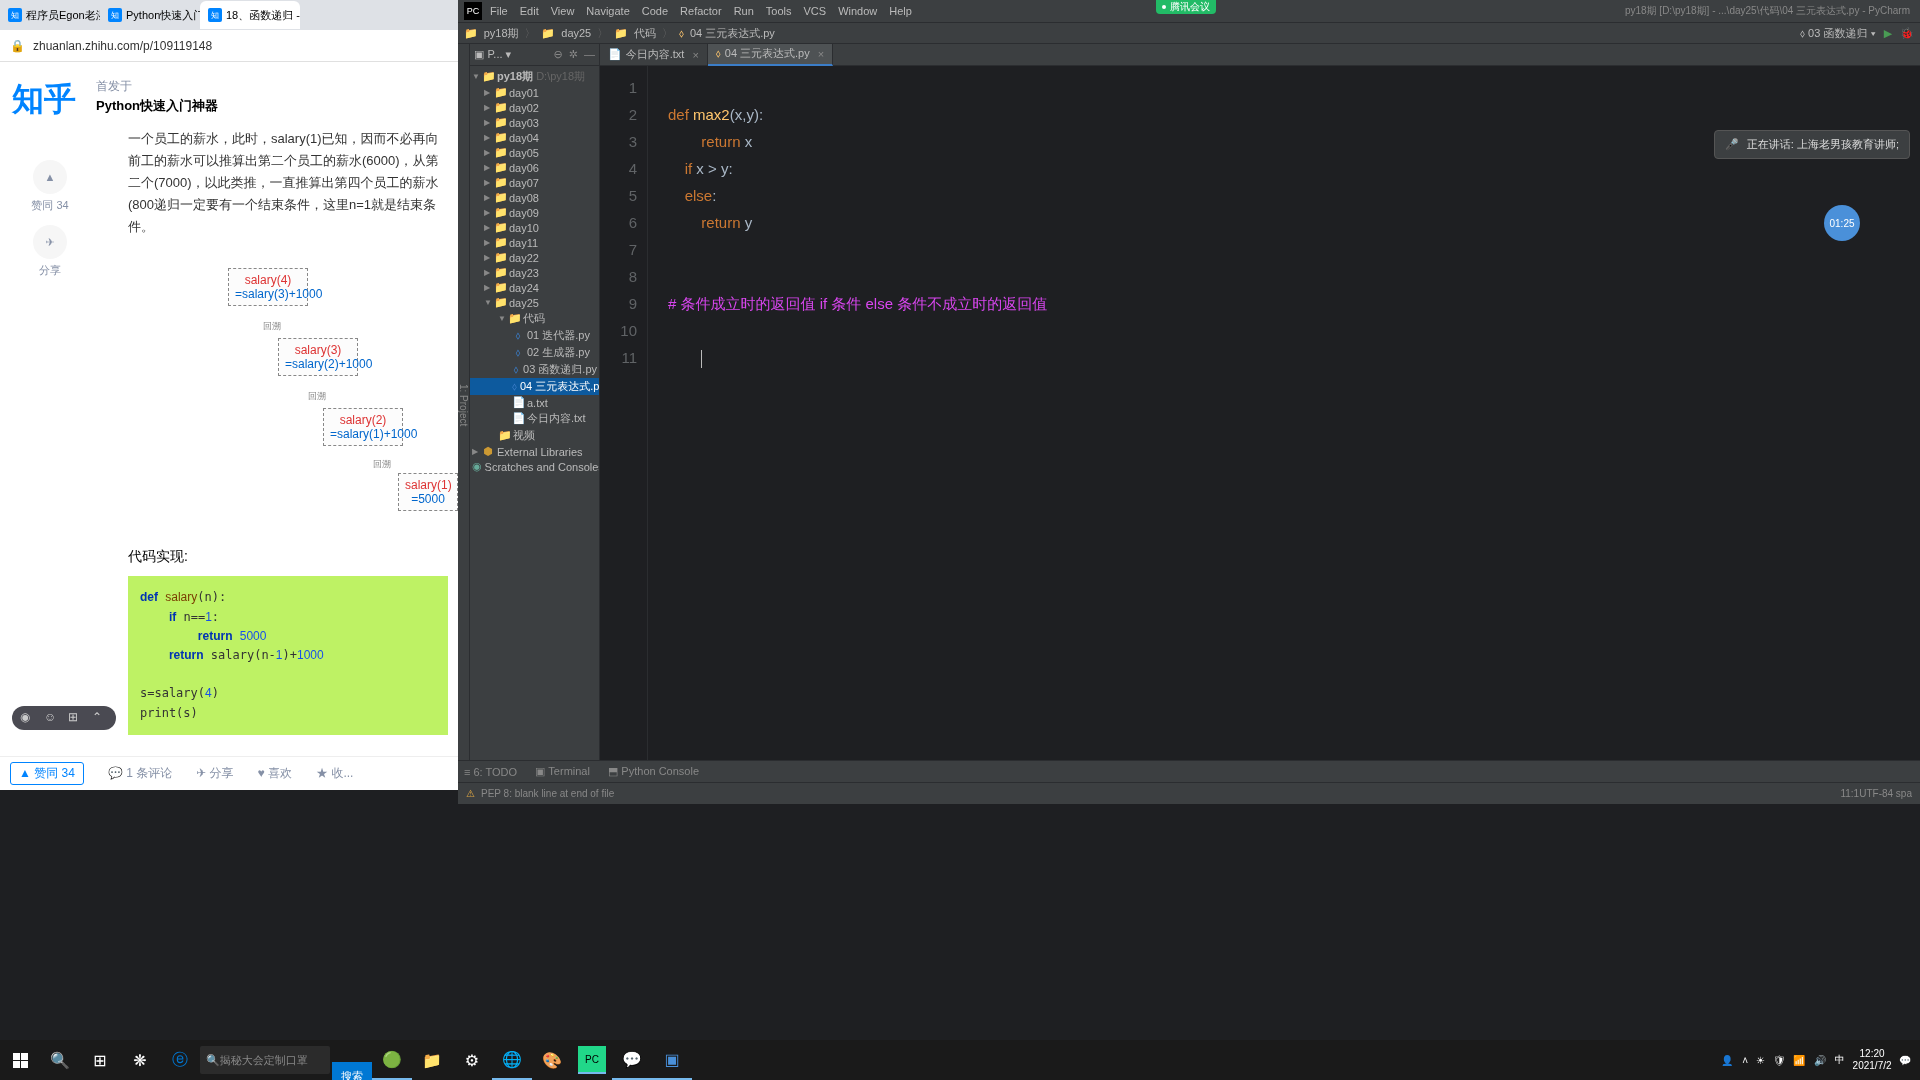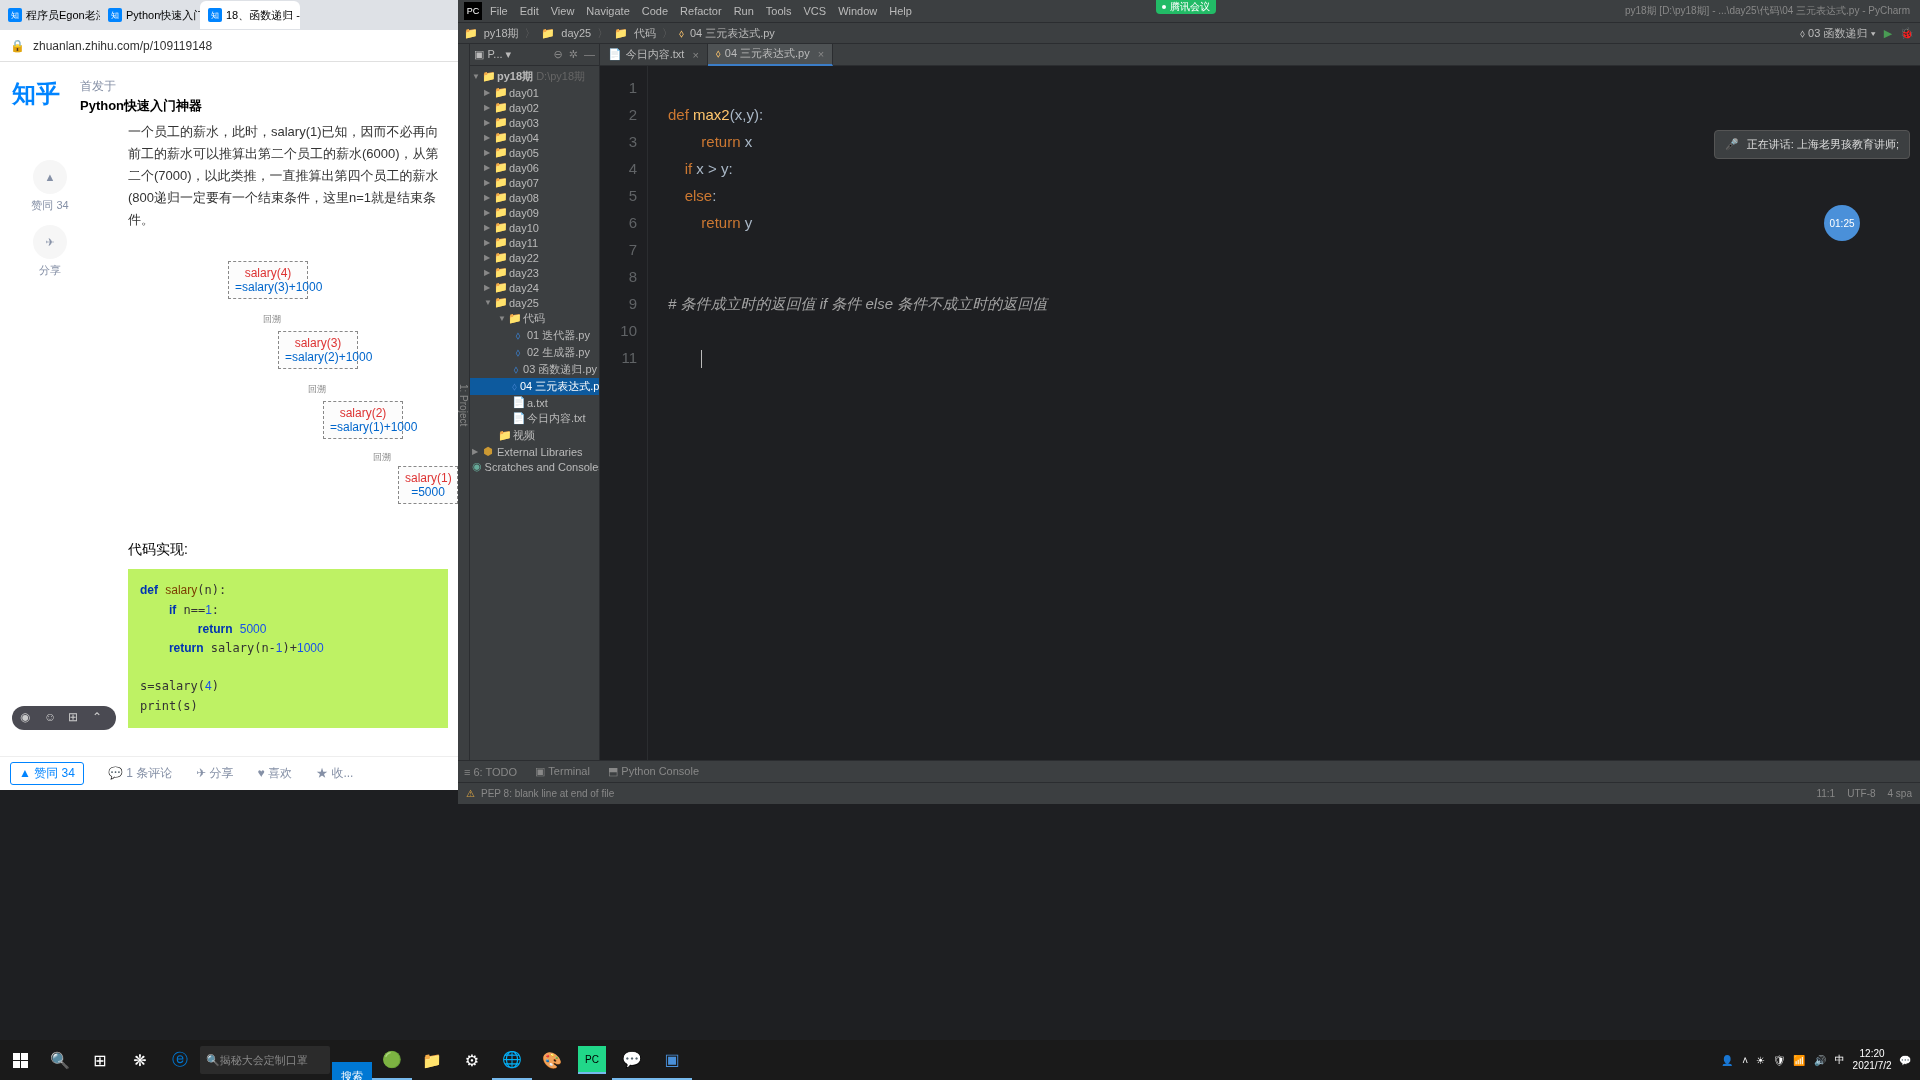--- a/index.html
+++ b/index.html
@@ -7,21 +7,21 @@
 
 
 .browser { position: absolute; left: 0; top: 0; width: 458px; height: 790px; background: #fff; }
 .tabs-bar { height: 30px; background: #dee1e6; display: flex; align-items: center; font-size: 11px; }
 .tab { height: 28px; display: flex; align-items: center; padding: 0 8px; max-width: 100px; overflow: hidden; white-space: nowrap; position: relative; }
 .tab.active { background: #fff; border-radius: 6px 6px 0 0; }
 .tab-icon { width: 14px; height: 14px; background: #0084ff; border-radius: 2px; margin-right: 4px; flex-shrink: 0; display: flex; align-items: center; justify-content: center; color: #fff; font-size: 8px; }
 .addr-bar { height: 32px; display: flex; align-items: center; padding: 0 10px; background: #fff; border-bottom: 1px solid #e0e0e0; font-size: 12px; color: #333; }
 .lock-icon { color: #5f6368; margin-right: 8px; }
 .content { padding: 10px 0 0 0; height: calc(100% - 62px); overflow: hidden; }
-.zhihu-logo { color: #0084ff; font-size: 24px; font-weight: bold; padding-left: 6px; }
+.zhihu-logo { color: #0084ff; font-size: 32px; font-weight: bold; padding-left: 6px; }
 .post-header { display: flex; align-items: flex-start; padding: 6px; }
 .post-info { margin-left: 20px; font-size: 12px; }
 .post-pub { color: #8590a6; }
 .post-title { font-weight: bold; font-size: 13px; margin-top: 2px; }
 .article-text { padding: 0 10px 0 128px; font-size: 13px; line-height: 1.7; color: #333; }
 .sidebar-actions { position: absolute; left: 30px; top: 160px; width: 40px; text-align: center; font-size: 11px; color: #8590a6; }
 .action-btn { width: 34px; height: 34px; border-radius: 50%; background: #f6f6f6; display: flex; align-items: center; justify-content: center; margin: 0 auto 4px; color: #8590a6; }
 .diagram { margin: 20px 0 20px 128px; position: relative; height: 260px; }
 .dbox { position: absolute; border: 1px dashed #888; padding: 4px 6px; font-size: 12px; background: #fcfcfc; text-align: center; }
 .sred { color: #d33; }
@@ -69,31 +69,31 @@
 .editor-tabs { height: 22px; background: #3c3f41; display: flex; align-items: center; font-size: 11px; border-bottom: 1px solid #2b2d30; }
 .etab { height: 22px; display: flex; align-items: center; padding: 0 8px; gap: 4px; border-right: 1px solid #2b2d30; }
 .etab.active { background: #4e5254; border-bottom: 2px solid #3b7dc8; }
 .etab .close { color: #888; margin-left: 4px; }
 .code-editor { flex: 1; display: flex; font-family: "JetBrains Mono", Consolas, monospace; font-size: 15px; background: #1e1f22; position: relative; }
 .gutter { width: 48px; text-align: right; padding: 8px 10px 0 0; color: #606366; line-height: 27px; background: #1e1f22; border-right: 1px solid #2b2d30; }
 .code-lines { padding: 8px 0 0 20px; line-height: 27px; }
 .ckw { color: #cc7832; }
 .cfn { color: #ffc66d; }
 .cvar { color: #a9b7c6; }
-.ccom { color: #a3a3a3; font-style: italic; }
+.ccom { color: #d946ef; }
 .cursor-mark { display: inline-block; width: 1px; height: 18px; background: #bbb; vertical-align: middle; }
 
 .notify { position: absolute; right: 10px; top: 130px; background: #3c3f41; border: 1px solid #555; border-radius: 4px; padding: 6px 10px; font-size: 11px; display: flex; align-items: center; gap: 8px; color: #ddd; }
 .notify .mic { color: #499c54; }
 .float-timer { position: absolute; right: 60px; top: 205px; width: 36px; height: 36px; border-radius: 50%; background: #4a90d9; color: #fff; font-size: 10px; display: flex; align-items: center; justify-content: center; }
 
 .bottom-tools { height: 22px; background: #3c3f41; border-top: 1px solid #2b2d30; display: flex; align-items: center; padding: 0 6px; gap: 18px; font-size: 11px; color: #888; }
 .status-bar { height: 22px; background: #3c3f41; border-top: 1px solid #2b2d30; display: flex; align-items: center; padding: 0 8px; font-size: 10px; color: #888; }
 .status-bar .warn { color: #d9a343; margin-right: 6px; }
-.status-bar .right { margin-left: auto; display: flex; gap: 12px; }
+.status-bar .right { margin-left: auto; display: flex; }
 
 
 .taskbar { position: absolute; left: 0; bottom: 0; width: 100%; height: 40px; background: #1a1a1a; display: flex; align-items: center; }
 .task-icon { width: 40px; height: 40px; display: flex; align-items: center; justify-content: center; color: #fff; font-size: 16px; }
 .task-icon.active { border-bottom: 2px solid #76b9ed; }
 .search-box { width: 130px; height: 28px; background: #2b2b2b; display: flex; align-items: center; padding: 0 6px; color: #888; font-size: 11px; border-radius: 2px; }
 .search-btn { width: 40px; height: 28px; background: #0078d4; color: #fff; display: flex; align-items: center; justify-content: center; font-size: 11px; margin-left: 2px; margin-top: 32px; }
 .tray { margin-left: auto; display: flex; align-items: center; gap: 8px; color: #fff; font-size: 10px; padding-right: 8px; }
 .tray .time { text-align: center; line-height: 1.2; }
 .win-logo { display: grid; grid-template-columns: 7px 7px; grid-template-rows: 7px 7px; gap: 1px; }

